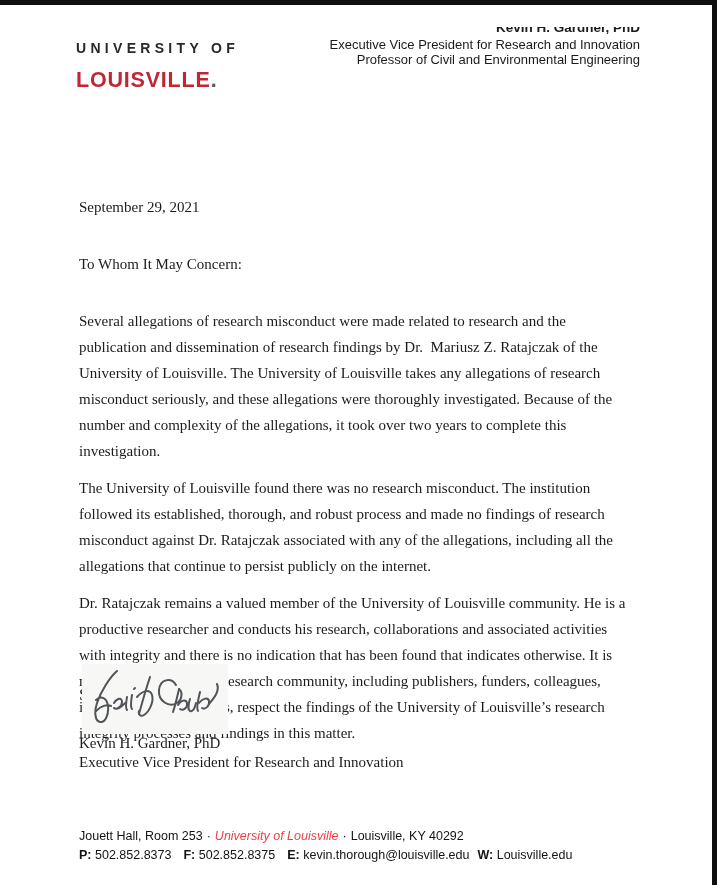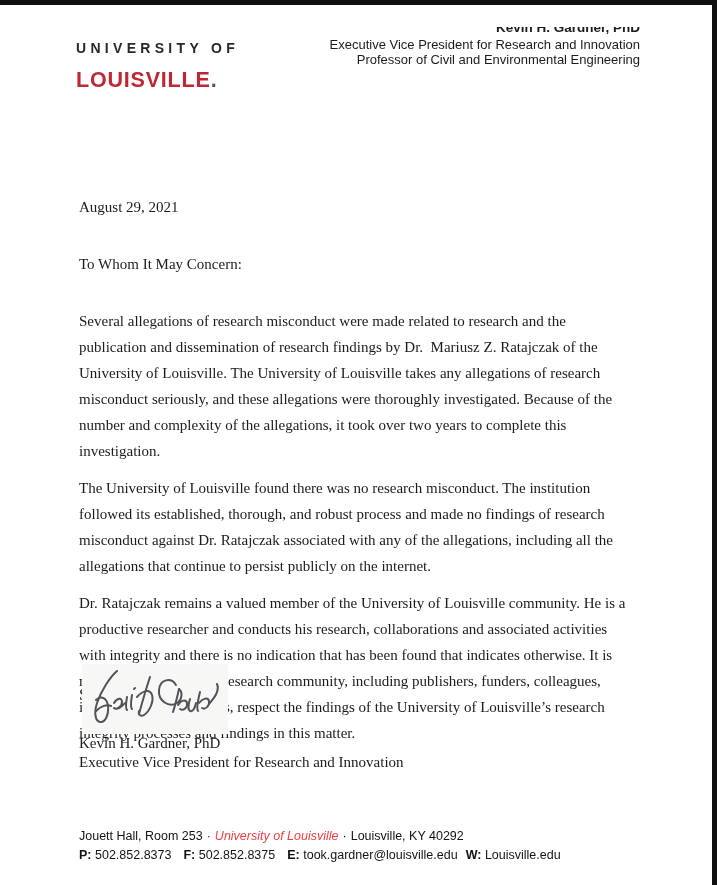--- a/index.html
+++ b/index.html
@@ -64,21 +64,21 @@
   </div>
 
   <div class="letterhead">
     <div class="lh-name-clip">
       <span class="lh-name">Kevin H. Gardner, PhD</span>
     </div>
     <div class="lh-title">Executive Vice President for Research and Innovation</div>
     <div class="lh-title">Professor of Civil and Environmental Engineering</div>
   </div>
 
-  <div class="date serif">August 29, 2021</div>
+  <div class="date serif">September 29, 2021</div>
 
   <div class="salutation serif">To Whom It May Concern:</div>
 
   <div class="body-text serif">
     <div class="para">Several allegations of research misconduct were made related to research and the
 publication and dissemination of research findings by Dr.  Mariusz Z. Ratajczak of the
 University of Louisville. The University of Louisville takes any allegations of research
 misconduct seriously, and these allegations were thoroughly investigated. Because of the
 number and complexity of the allegations, it took over two years to complete this
 investigation.</div>
@@ -118,16 +118,16 @@
     </svg>
   </div>
 
   <div class="signer serif">
     <div>Kevin H. Gardner, PhD</div>
     <div>Executive Vice President for Research and Innovation</div>
   </div>
 
   <div class="footer">
     <div><span>Jouett Hall, Room 253</span><span class="sep">·</span><span class="red">University of Louisville</span><span class="sep">·</span><span>Louisville, KY 40292</span></div>
-    <div><b>P:</b> <span>502.852.8373</span><span class="gap-m"></span><b>F:</b> <span>502.852.8375</span><span class="gap-m"></span><b>E:</b> <span>took.gardner@louisville.edu</span><span class="gap-s"></span><b>W:</b> <span>Louisville.edu</span></div>
+    <div><b>P:</b> <span>502.852.8373</span><span class="gap-m"></span><b>F:</b> <span>502.852.8375</span><span class="gap-m"></span><b>E:</b> <span>kevin.thorough@louisville.edu</span><span class="gap-s"></span><b>W:</b> <span>Louisville.edu</span></div>
   </div>
 
 </div>
 
 </body></html>

